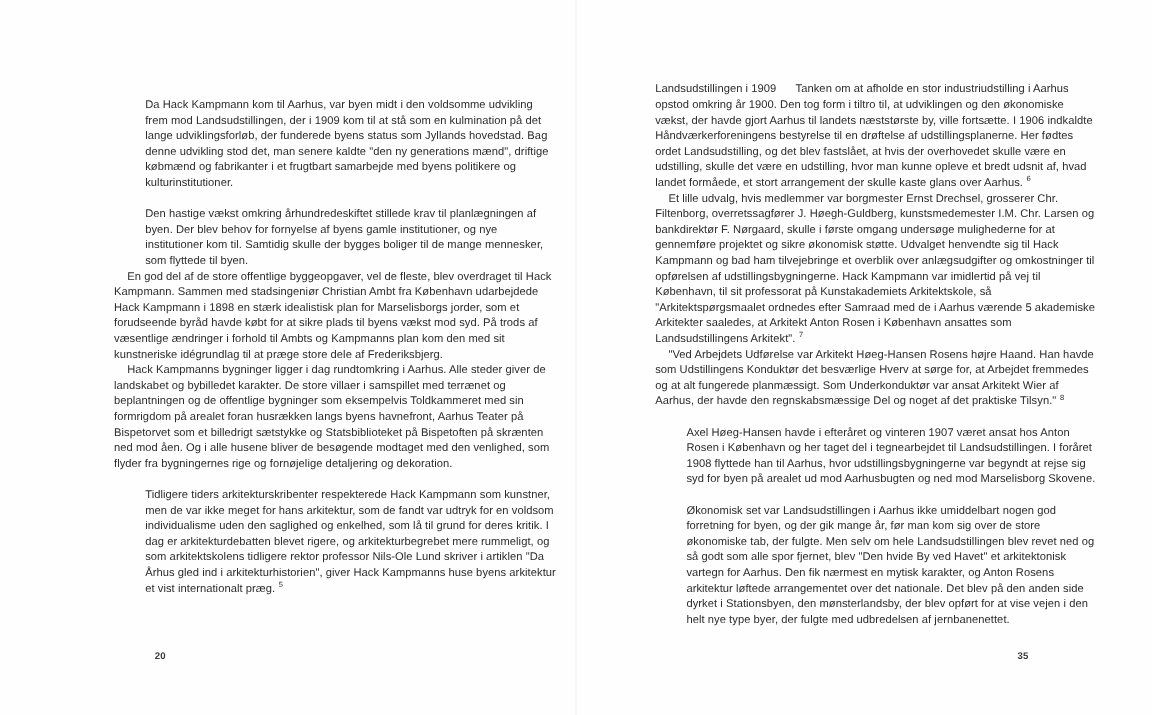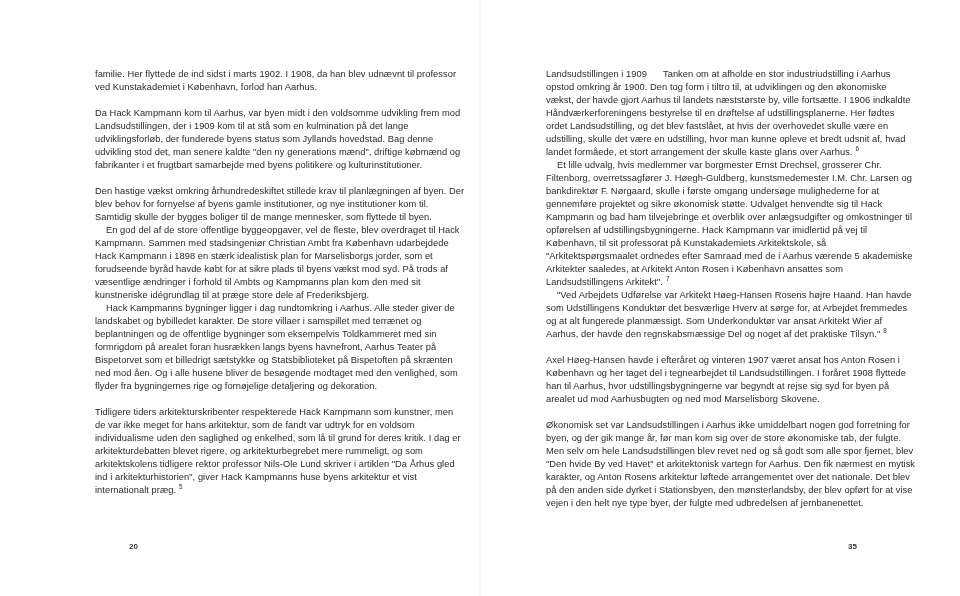--- a/index.html
+++ b/index.html
@@ -33,21 +33,21 @@
     color: #2b2b2b;
     letter-spacing: 0.05px;
     text-align: left;
   }
   .page-col.left-col  { left: 95px;  }
   .page-col.right-col { left: 546px; }
   .page-col p {
     margin: 0;
     padding: 0;
   }
-  .page-col p.gap   { margin-top: 13px; }
+  .page-col p.gap   { margin-top: 13px; margin-left: 26px; }
   .page-col p.indent{ text-indent: 11px; }
   .lead {
     font-weight: normal;
     padding-right: 16px;
   }
   sup.fn {
     font-size: 6.3px;
     line-height: 0;
     vertical-align: super;
     margin-left: 3px;
@@ -62,21 +62,20 @@
   .pagenum.num-left  { left: 105px; padding-left: 24px; }
   .pagenum.num-right { left: 848px; }
 </style>
 </head>
 <body>
 
 <div class="spread">
   <div class="gutter"></div>
 
   <div class="page-col left-col">
-      <p><span>familie. Her flyttede de ind sidst i marts 1902. I 1908, da han blev udnævnt til professor ved Kunstakademiet i København, forlod han Aarhus.</span></p>
       <p class="gap"><span>Da Hack Kampmann kom til Aarhus, var byen midt i den voldsomme udvikling frem mod Landsudstillingen, der i 1909 kom til at stå som en kulmination på det lange udviklingsforløb, der funderede byens status som Jyllands hovedstad. Bag denne udvikling stod det, man senere kaldte "den ny generations mænd", driftige købmænd og fabrikanter i et frugtbart samarbejde med byens politikere og kulturinstitutioner.</span></p>
       <p class="gap"><span>Den hastige vækst omkring århundredeskiftet stillede krav til planlægningen af byen. Der blev behov for fornyelse af byens gamle institutioner, og nye institutioner kom til. Samtidig skulle der bygges boliger til de mange mennesker, som flyttede til byen.</span></p>
       <p class="indent"><span>En god del af de store offentlige byggeopgaver, vel de fleste, blev overdraget til Hack Kampmann. Sammen med stadsingeniør Christian Ambt fra København udarbejdede Hack Kampmann i 1898 en stærk idealistisk plan for Marselisborgs jorder, som et forudseende byråd havde købt for at sikre plads til byens vækst mod syd. På trods af væsentlige ændringer i forhold til Ambts og Kampmanns plan kom den med sit kunstneriske idégrundlag til at præge store dele af Frederiksbjerg.</span></p>
       <p class="indent"><span>Hack Kampmanns bygninger ligger i dag rundtomkring i Aarhus. Alle steder giver de landskabet og bybilledet karakter. De store villaer i samspillet med terrænet og beplantningen og de offentlige bygninger som eksempelvis Toldkammeret med sin formrigdom på arealet foran husrækken langs byens havnefront, Aarhus Teater på Bispetorvet som et billedrigt sætstykke og Statsbiblioteket på Bispetoften på skrænten ned mod åen. Og i alle husene bliver de besøgende modtaget med den venlighed, som flyder fra bygningernes rige og fornøjelige detaljering og dekoration.</span></p>
       <p class="gap"><span>Tidligere tiders arkitekturskribenter respekterede Hack Kampmann som kunstner, men de var ikke meget for hans arkitektur, som de fandt var udtryk for en voldsom individualisme uden den saglighed og enkelhed, som lå til grund for deres kritik. I dag er arkitekturdebatten blevet rigere, og arkitekturbegrebet mere rummeligt, og som arkitektskolens tidligere rektor professor Nils-Ole Lund skriver i artiklen "Da Århus gled ind i arkitekturhistorien", giver Hack Kampmanns huse byens arkitektur et vist internationalt præg.</span><sup class="fn">5</sup></p>
     </div>
 
   <div class="page-col right-col">
       <p><span class="lead">Landsudstillingen i 1909</span><span>Tanken om at afholde en stor industriudstilling i Aarhus opstod omkring år 1900. Den tog form i tiltro til, at udviklingen og den økonomiske vækst, der havde gjort Aarhus til landets næststørste by, ville fortsætte. I 1906 indkaldte Håndværkerforeningens bestyrelse til en drøftelse af udstillingsplanerne. Her fødtes ordet Landsudstilling, og det blev fastslået, at hvis der overhovedet skulle være en udstilling, skulle det være en udstilling, hvor man kunne opleve et bredt udsnit af, hvad landet formåede, et stort arrangement der skulle kaste glans over Aarhus.</span><sup class="fn">6</sup></p>
       <p class="indent"><span>Et lille udvalg, hvis medlemmer var borgmester Ernst Drechsel, grosserer Chr. Filtenborg, overretssagfører J. Høegh-Guldberg, kunstsmedemester I.M. Chr. Larsen og bankdirektør F. Nørgaard, skulle i første omgang undersøge mulighederne for at gennemføre projektet og sikre økonomisk støtte. Udvalget henvendte sig til Hack Kampmann og bad ham tilvejebringe et overblik over anlægsudgifter og omkostninger til opførelsen af udstillingsbygningerne. Hack Kampmann var imidlertid på vej til København, til sit professorat på Kunstakademiets Arkitektskole, så "Arkitektspørgsmaalet ordnedes efter Samraad med de i Aarhus værende 5 akademiske Arkitekter saaledes, at Arkitekt Anton Rosen i København ansattes som Landsudstillingens Arkitekt".</span><sup class="fn">7</sup></p>

